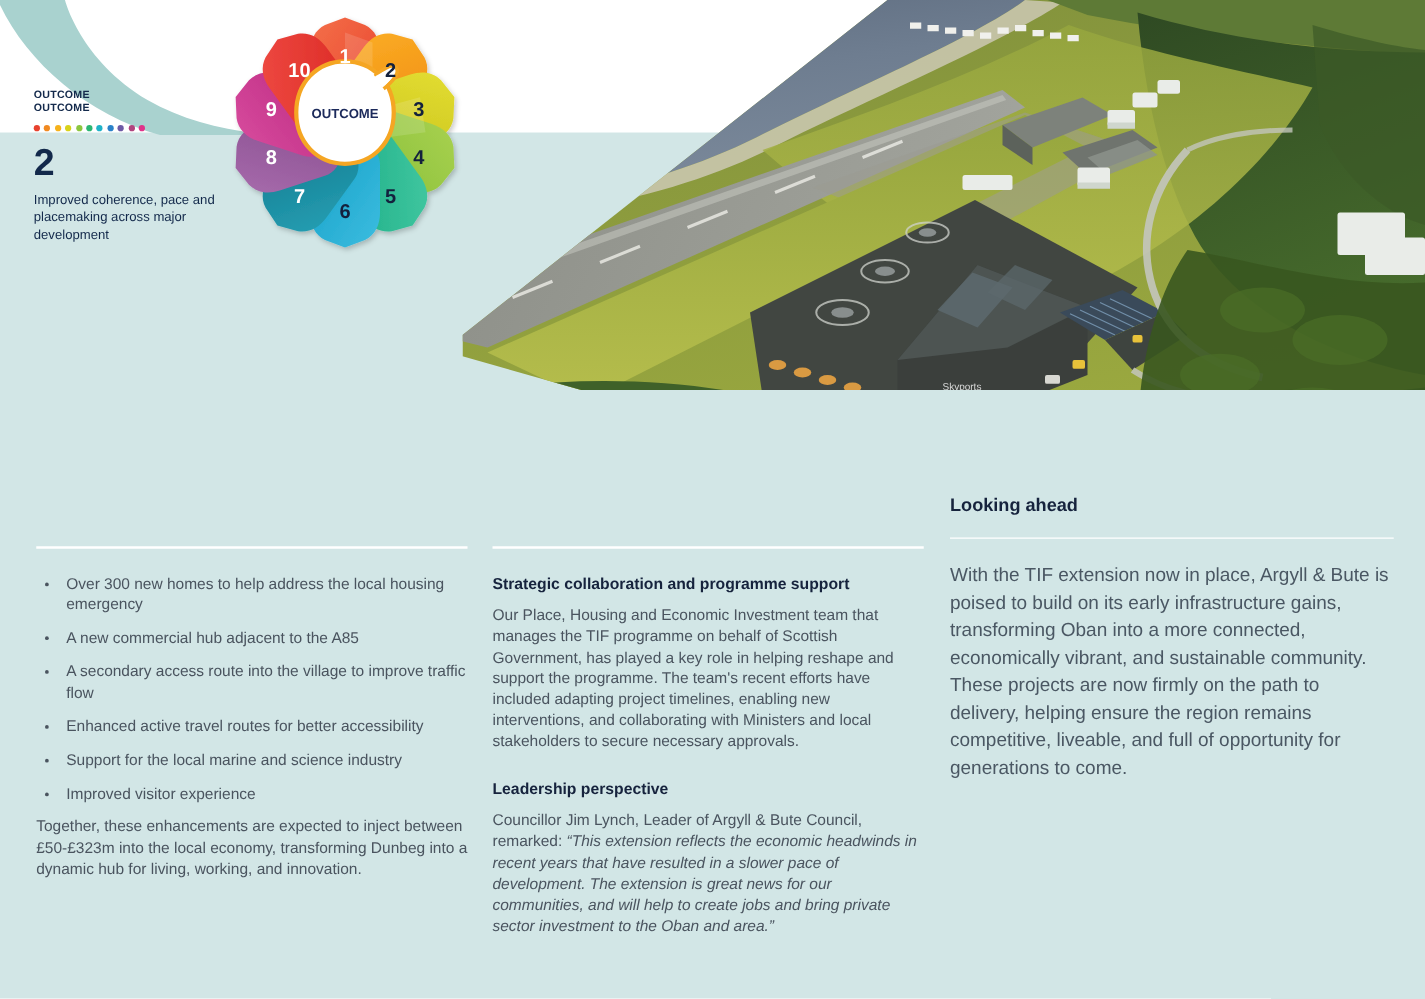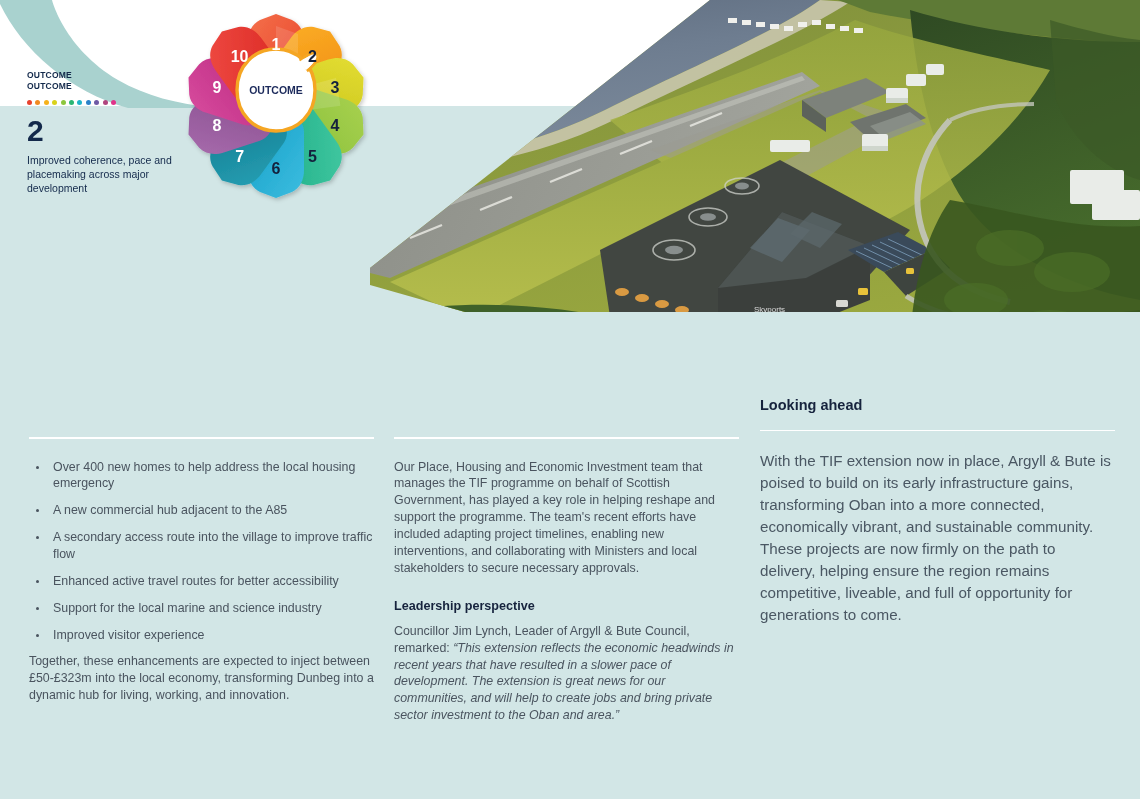--- a/index.html
+++ b/index.html
@@ -393,32 +393,33 @@
         <span class="dot" style="background: rgb(224, 51, 138);"></span>
       </div>
     <div class="outcome-num">2</div>
     <div class="outcome-desc">Improved coherence, pace and placemaking across major development</div>
   </div>
 
 
   <div class="col col-left">
     <div class="rule"></div>
     <ul class="bullets" id="left-bullets">
-        <li>Over 400 new homes to help address the local housing emergency</li>
+        <li>Over 300 new homes to help address the local housing emergency</li>
         <li>A new commercial hub adjacent to the A85</li>
         <li>A secondary access route into the village to improve traffic flow</li>
         <li>Enhanced active travel routes for better accessibility</li>
         <li>Support for the local marine and science industry</li>
         <li>Improved visitor experience</li>
       </ul>
     <p class="body">Together, these enhancements are expected to inject between £50-£323m into the local economy, transforming Dunbeg into a dynamic hub for living, working, and innovation.</p>
   </div>
 
   <div class="col col-mid">
     <div class="rule"></div>
+    <div class="head">Strategic collaboration and programme support</div>
     <p class="body">Our Place, Housing and Economic Investment team that manages the TIF programme on behalf of Scottish Government, has played a key role in helping reshape and support the programme. The team's recent efforts have included adapting project timelines, enabling new interventions, and collaborating with Ministers and local stakeholders to secure necessary approvals.</p>
     <div class="mid-block-2">
       <div class="head">Leadership perspective</div>
       <p class="body"><span>Councillor Jim Lynch, Leader of Argyll &amp; Bute Council, remarked: </span><span class="quote">“This extension reflects the economic headwinds in recent years that have resulted in a slower pace of development. The extension is great news for our communities, and will help to create jobs and bring private sector investment to the Oban and area.”</span></p>
     </div>
   </div>
 
   <div class="col col-right">
     <div class="head-lg">Looking ahead</div>
     <div class="rule"></div>

